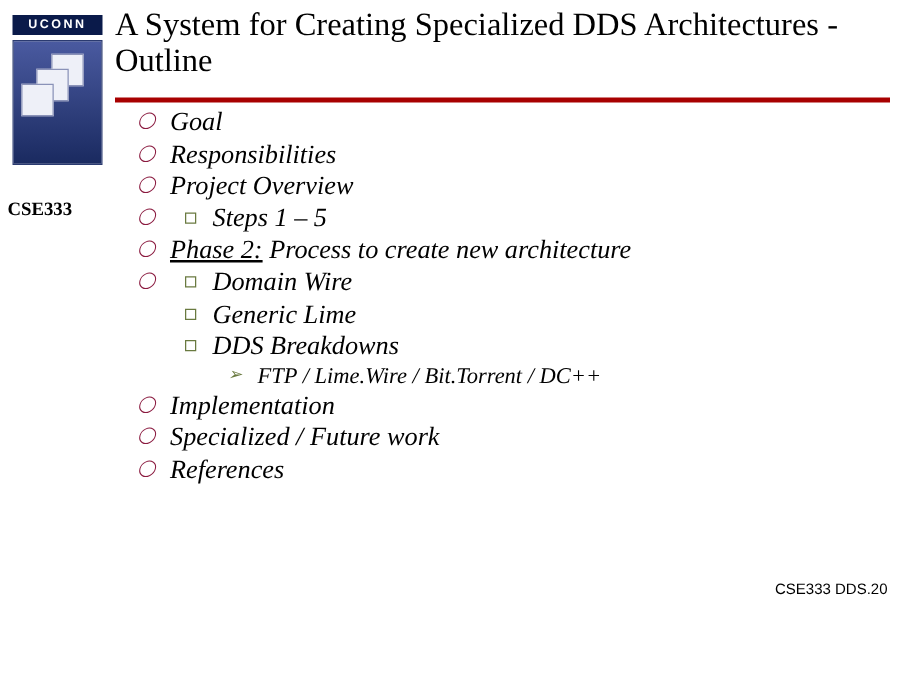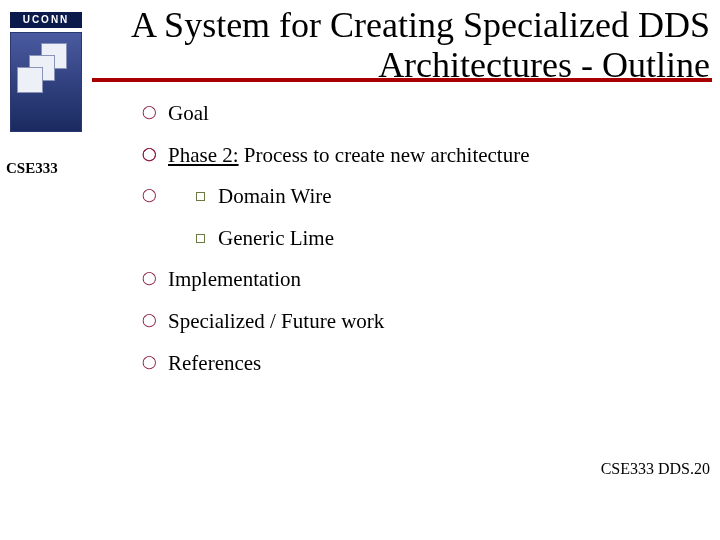--- a/index.html
+++ b/index.html
@@ -16,23 +16,23 @@
     position: relative;
     width: 720px;
     height: 484px;
     box-sizing: border-box;
   }
   .title {
     position: absolute;
     top: 6px;
     left: 92px;
     right: 10px;
-    font-size: 36px;
+    font-size: 26px;
     line-height: 1.1;
-    text-align: right;
+    text-align: left;
     font-weight: 400;
   }
   .rule {
     position: absolute;
     top: 78px;
     left: 92px;
     right: 8px;
     height: 4px;
     background: #a80000;
   }
@@ -82,21 +82,21 @@
     font-weight: bold;
   }
   .content {
     position: absolute;
     top: 85px;
     left: 110px;
     right: 14px;
     font-size: 21px;
     line-height: 1.22;
   }
-  ul, li { margin: 16px; padding: 0; list-style: none; }
+  ul, li { margin: 0; padding: 0; list-style: none; font-style: italic; }
   ul.lvl1 > li { position: relative; padding-left: 26px; }
   ul.lvl1 > li::before {
     content: "◯";
     position: absolute;
     left: 0;
     top: 3px;
     font-size: 13px;
     color: #8a1a3f;
   }
   ul.lvl2 { margin-left: 10px; }
@@ -121,22 +121,22 @@
     left: 2px;
     top: 2px;
     font-size: 14px;
     color: #6a7a40;
   }
   .u { text-decoration: underline; }
   .footer {
     position: absolute;
     right: 10px;
     bottom: 6px;
-    font-family: Liberation Serif, serif;
-    font-size: 16px;
+    font-family: Liberation Sans, sans-serif;
+    font-size: 12px;
   }
 </style>
 </head>
 <body>
 
 <div class="slide">
 
   <div class="logo-box">
     <div class="uconn-word">UCONN</div>
     <div class="logo-gfx">
@@ -147,25 +147,32 @@
   </div>
 
   <div class="course-label">CSE333</div>
 
   <div class="title">A System for Creating Specialized DDS Architectures - Outline</div>
   <div class="rule"></div>
 
   <div class="content">
     <ul class="lvl1" id="outline-root">
         <li><span>Goal</span></li>
-        <li></li>
+        <li><span>Responsibilities</span></li>
+        <li><span>Project Overview</span></li>
+        <li><ul class="lvl2">
+            <li class="square">Steps 1 – 5</li>
+          </ul></li>
         <li><span><span class="u">Phase 2:</span> Process to create new architecture</span></li>
         <li><ul class="lvl2">
             <li class="square">Domain Wire</li>
             <li class="square">Generic Lime</li>
+            <li class="square">DDS Breakdowns<ul class="lvl2">
+                <li class="arrow">FTP / Lime.Wire / Bit.Torrent / DC++</li>
+              </ul></li>
           </ul></li>
         <li><span>Implementation</span></li>
         <li><span>Specialized / Future work</span></li>
         <li><span>References</span></li>
       </ul>
   </div>
 
   <div class="footer">CSE333 DDS.20</div>
 </div>
 

